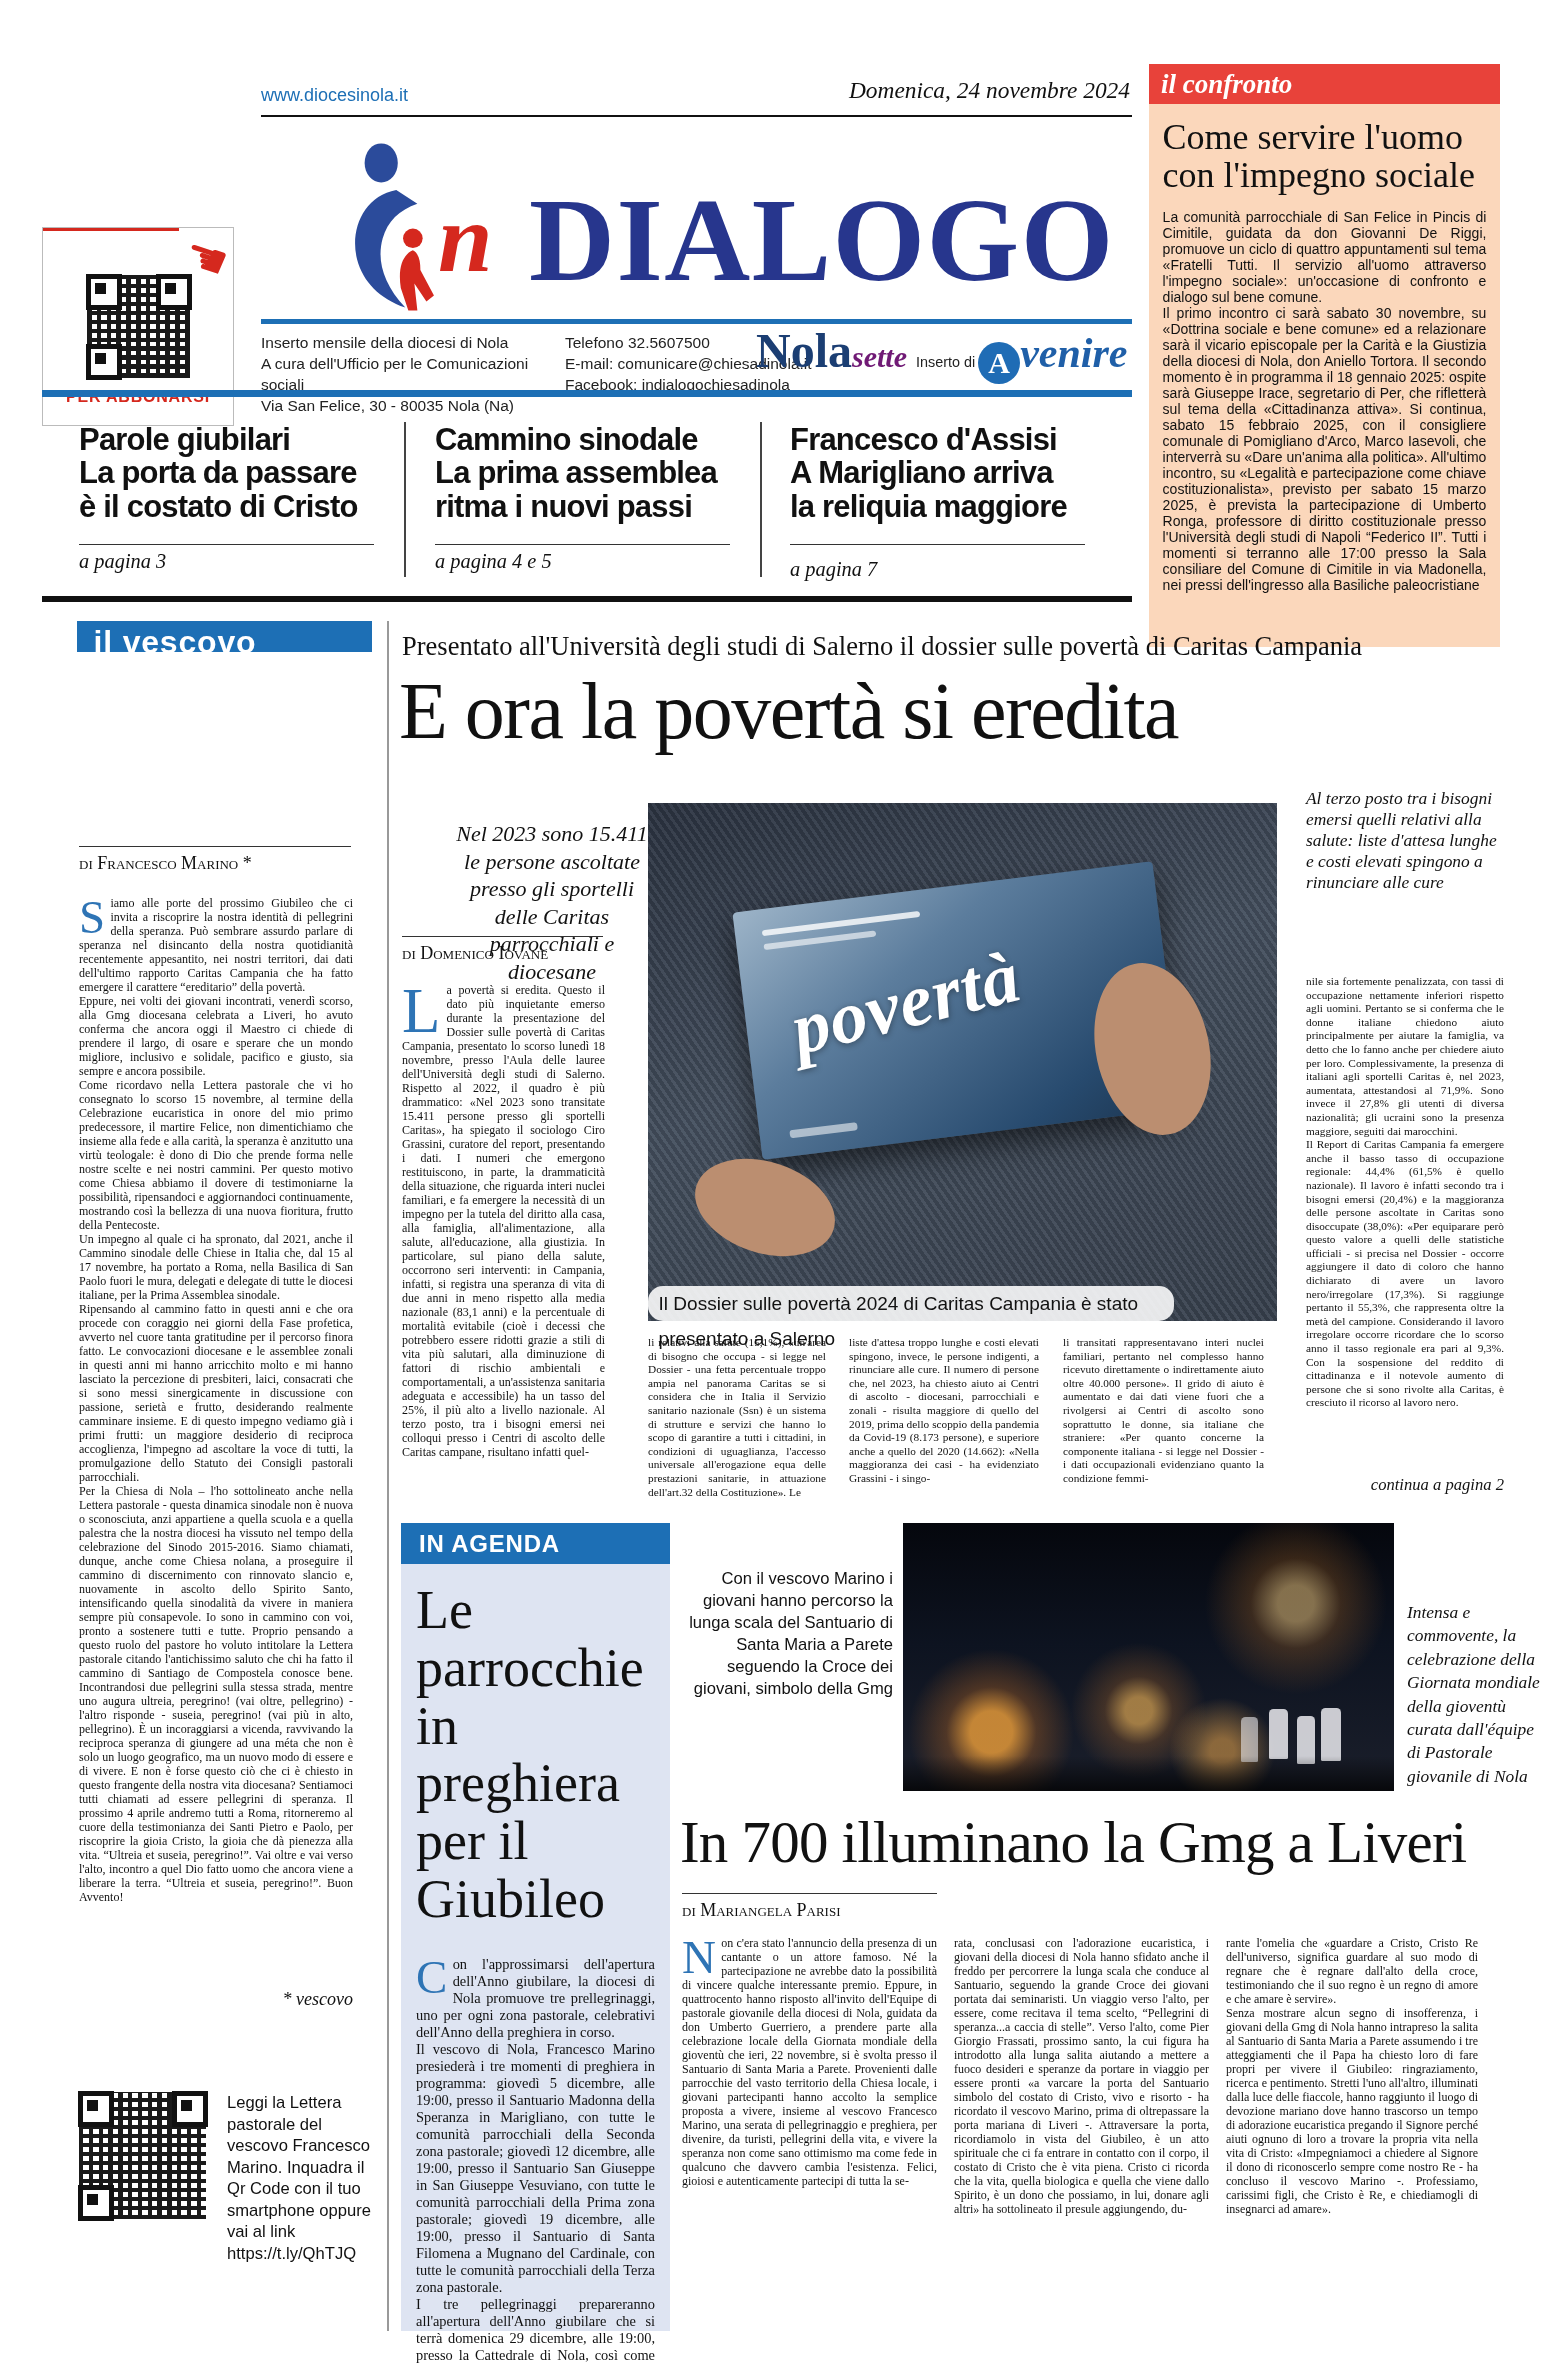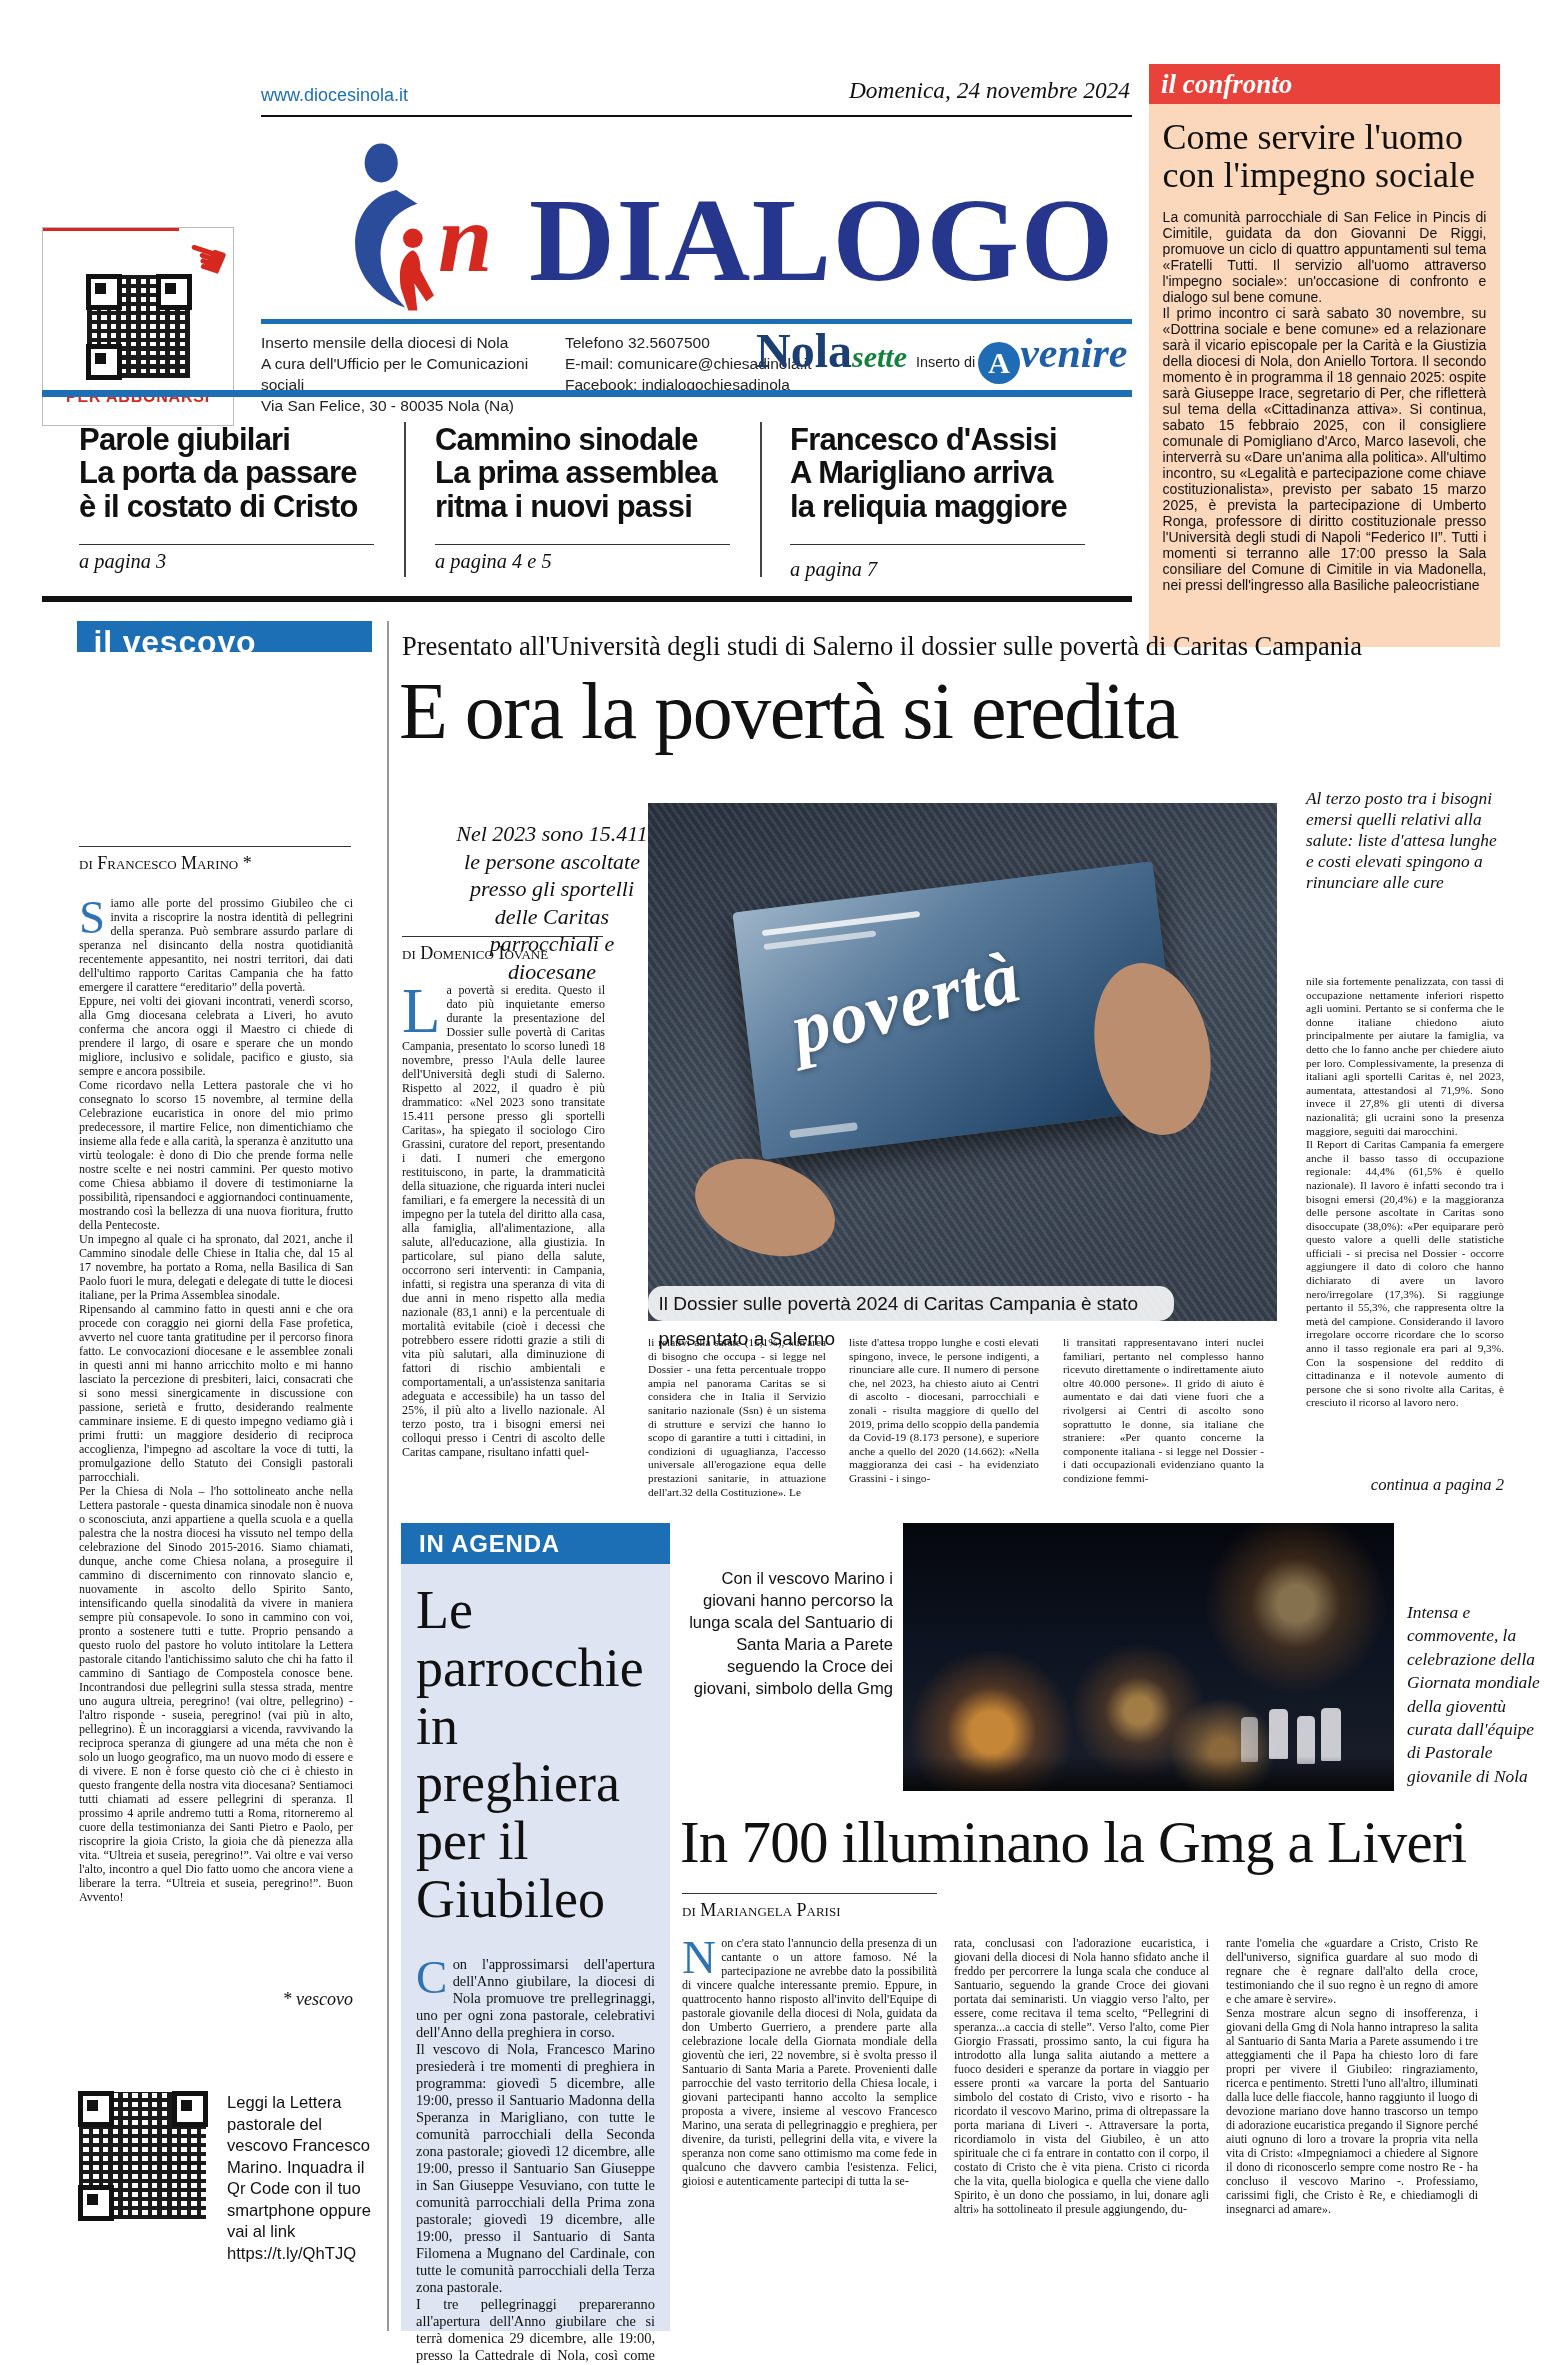--- a/index.html
+++ b/index.html
@@ -12,21 +12,21 @@
   .blue-band{background:#1d6fb5;}
   .rule{background:#111;}
   
   .site{font-family:"Liberation Sans",sans-serif;font-size:18px;color:#1d6fb5;}
   .date{font-style:italic;font-size:23.4px;}
   
   .mast-n{font-family:"Liberation Serif",serif;font-style:italic;font-weight:bold;color:#d5281e;font-size:98px;line-height:1;}
   .mast-title{font-family:"Liberation Serif",serif;font-weight:bold;color:#27368d;font-size:119px;letter-spacing:1.5px;line-height:1;}
   .info{font-size:15.5px;line-height:1.35;color:#222;}
   .nola{font-family:"Liberation Serif",serif;font-weight:bold;color:#1b3e73;font-size:48px;}
-  .sette{font-family:"Liberation Serif",serif;font-style:italic;font-weight:bold;color:#15803d;font-size:30px;}
+  .sette{font-family:"Liberation Serif",serif;font-style:italic;font-weight:bold;color:#701a75;font-size:30px;}
   .inserto{font-family:"Liberation Sans",sans-serif;font-size:14.4px;color:#222;}
   .avv{font-family:"Liberation Serif",serif;font-style:italic;font-weight:bold;color:#1f5fa8;font-size:42px;}
   .avv-a{display:inline-block;width:42px;height:42px;border-radius:50%;background:#1f6cb5;color:#fff;text-align:center;
          line-height:42px;font-size:30px;font-style:normal;vertical-align:-6px;}
   
   .subbox{border-left:3px solid #d5281e;}
   .qr{background:
       repeating-linear-gradient(0deg,#1a1a1a 0 4.5px,transparent 4.5px 9px),
       repeating-linear-gradient(90deg,#1a1a1a 0 4.5px,#ffffff 4.5px 9.8px);}
   .qr-eye{position:absolute;width:26px;height:26px;border:5.3px solid #111;background:#fff;}

